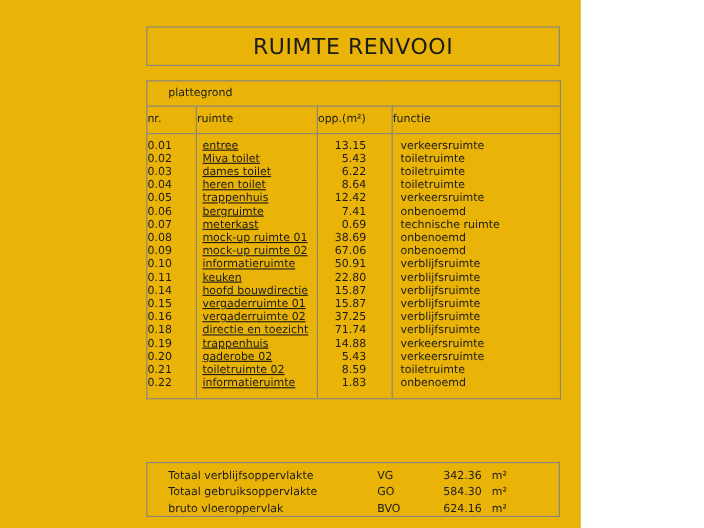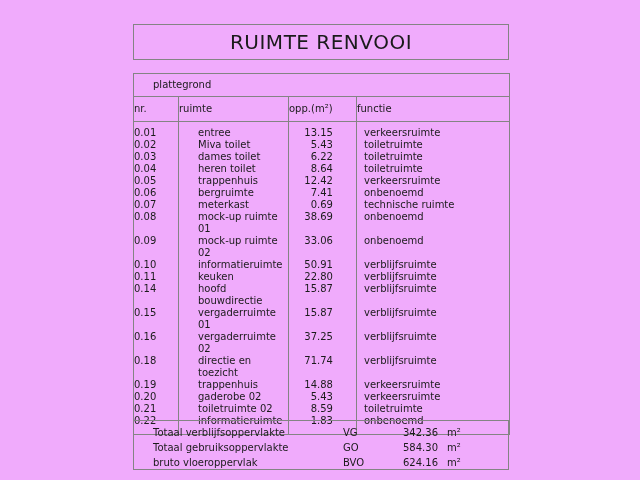--- a/index.html
+++ b/index.html
@@ -3,21 +3,21 @@
 <meta charset="utf-8">
 <style>
   html, body { margin: 0; padding: 0; }
   body {
     width: 640px; height: 480px;
     background: #ffffff;
     font-family: "DejaVu Sans", "Liberation Sans", sans-serif;
     color: #1b1b1b;
     -webkit-font-smoothing: antialiased;
   }
-  .canvas { position: relative; width: 640px; height: 480px; background: #f0abfc; overflow: hidden; }
+  .canvas { position: relative; width: 528px; height: 480px; background: #eab308; overflow: hidden; }
 
   
   .title-box {
     position: absolute; left: 133px; top: 24px;
     width: 376px; height: 36px; box-sizing: border-box;
     border: 1px solid #848484;
     display: flex; align-items: center; justify-content: center;
   }
   .title-box h1 {
     margin: 0; font-size: 20px; font-weight: 400;
@@ -53,21 +53,21 @@
   th.h-nr, td.c-nr { text-align: right; padding-right: 10px; }
   th.h-ruimte, td.c-ruimte { padding-left: 5px; }
   th.h-opp { padding-left: 4px; }
   th.h-functie, td.c-functie { padding-left: 7px; }
 
   tbody td { padding: 0; line-height: 12px; }
   tbody td + td { border-left: 1px solid #848484; }
   tbody tr:first-child td { padding-top: 5px; }
   tbody tr:last-child td { padding-bottom: 7px; }
   td.c-nr { padding-right: 10px; }
-  td.c-ruimte { padding-left: 19px; }
+  td.c-ruimte { padding-left: 5px; text-decoration: underline; }
   td.c-functie { padding-left: 7px; }
   td.c-opp .opp-int { display: inline-block; width: 28px; text-align: right; }
 
   
   .totals-box {
     position: absolute; left: 133px; top: 420px;
     width: 376px; height: 50px; box-sizing: border-box;
     border: 1px solid #848484;
     padding-top: 4px;
     font-size: 10px;
@@ -159,21 +159,21 @@
   <tr>
     <td class="c-nr">0.08</td>
     <td class="c-ruimte">mock-up ruimte 01</td>
     <td class="c-opp"><span class="opp-int">38</span><span class="opp-dec">.69</span></td>
     <td class="c-functie">onbenoemd</td>
   </tr>
 
   <tr>
     <td class="c-nr">0.09</td>
     <td class="c-ruimte">mock-up ruimte 02</td>
-    <td class="c-opp"><span class="opp-int">33</span><span class="opp-dec">.06</span></td>
+    <td class="c-opp"><span class="opp-int">67</span><span class="opp-dec">.06</span></td>
     <td class="c-functie">onbenoemd</td>
   </tr>
 
   <tr>
     <td class="c-nr">0.10</td>
     <td class="c-ruimte">informatieruimte</td>
     <td class="c-opp"><span class="opp-int">50</span><span class="opp-dec">.91</span></td>
     <td class="c-functie">verblijfsruimte</td>
   </tr>
 

